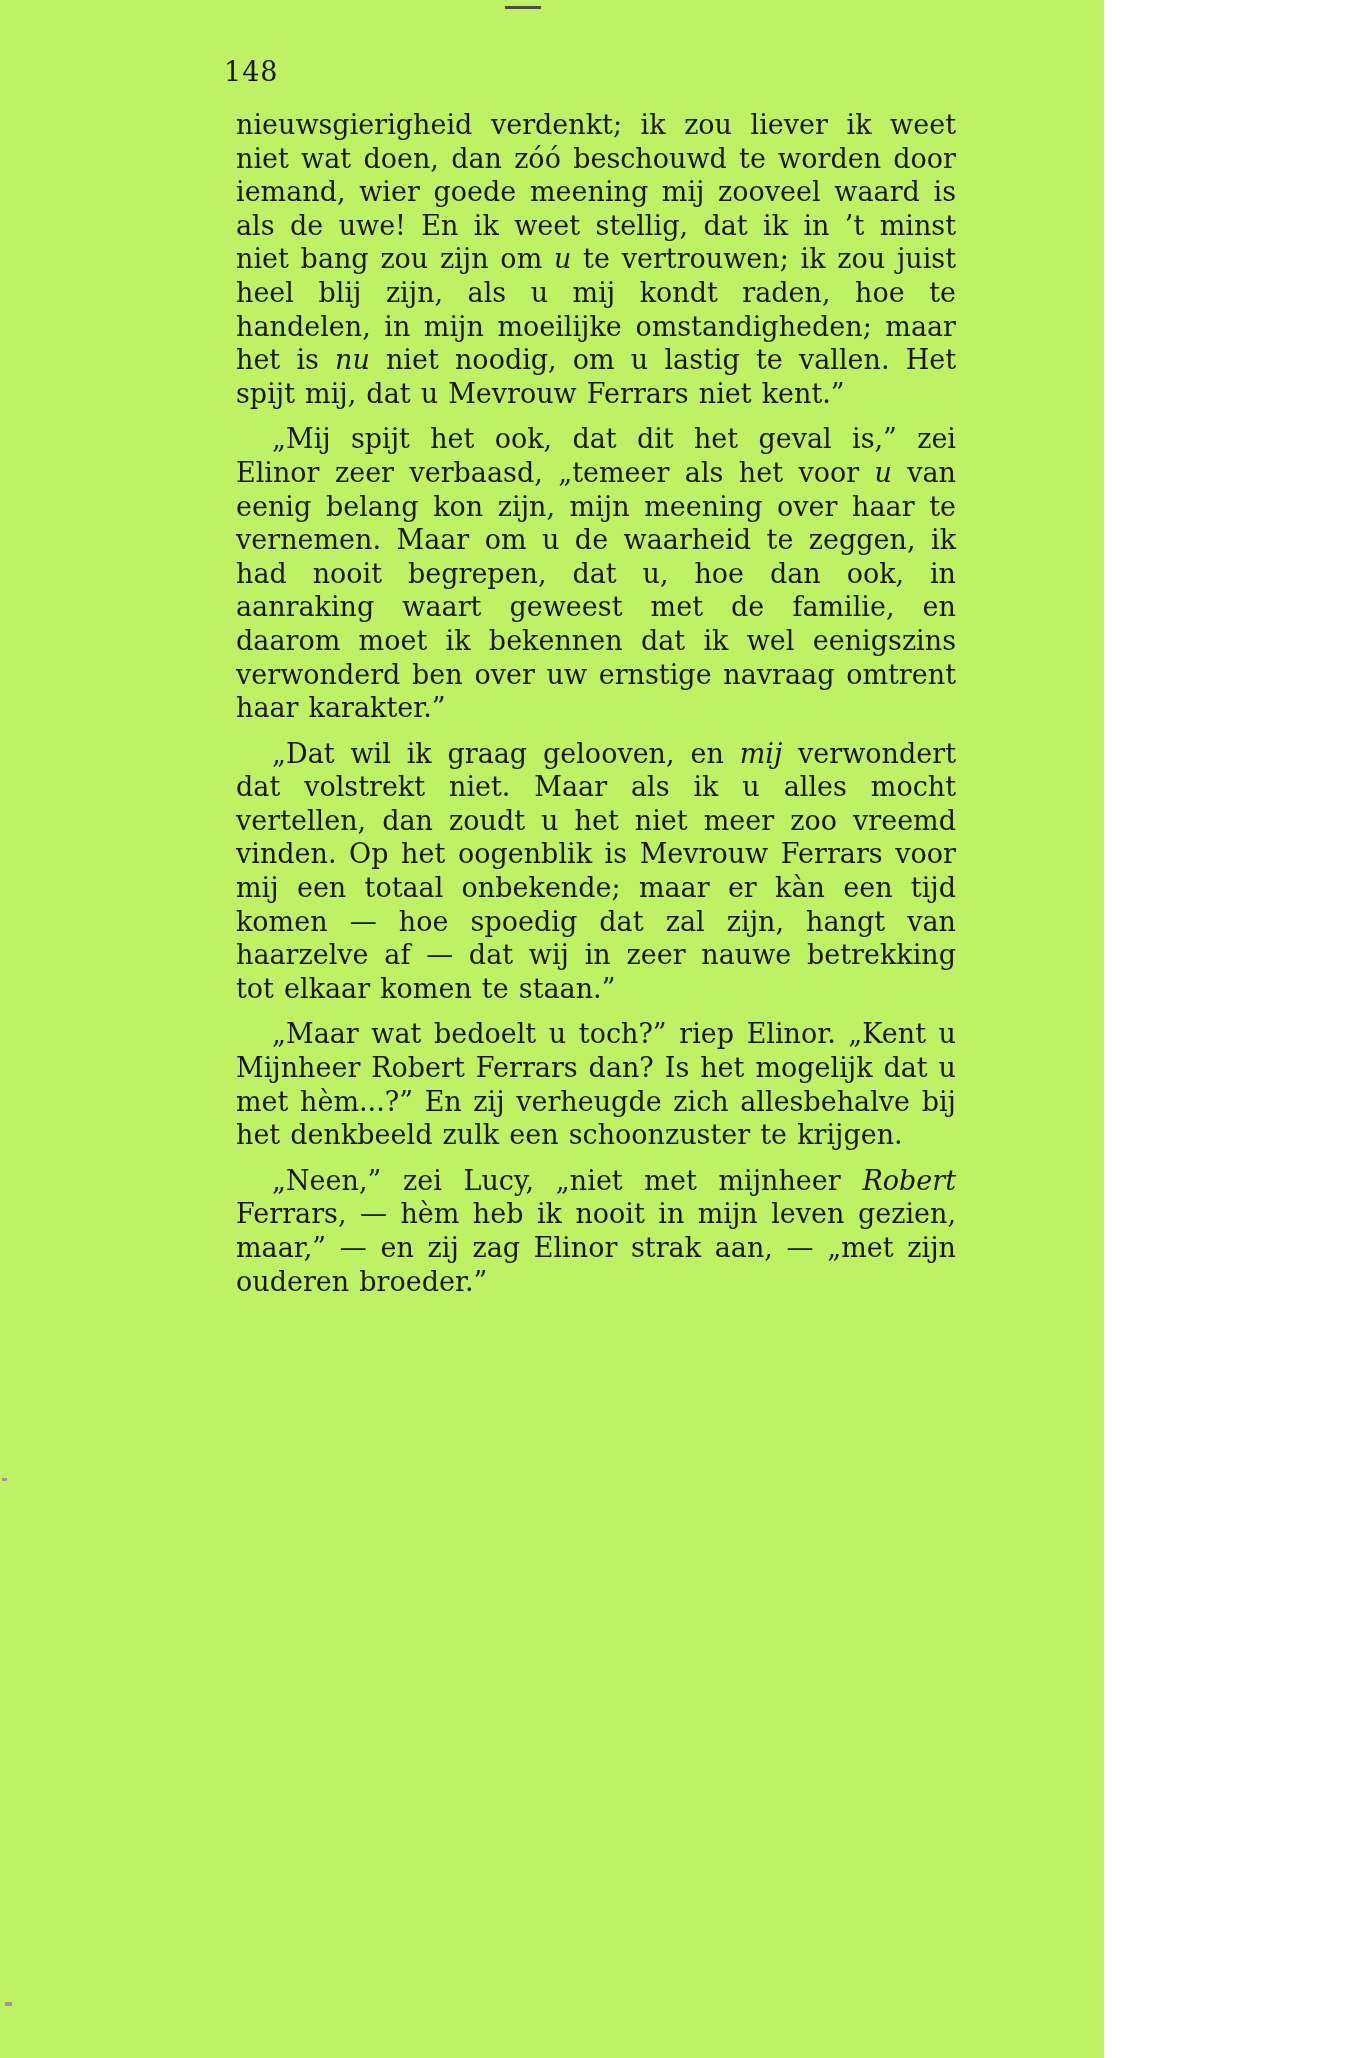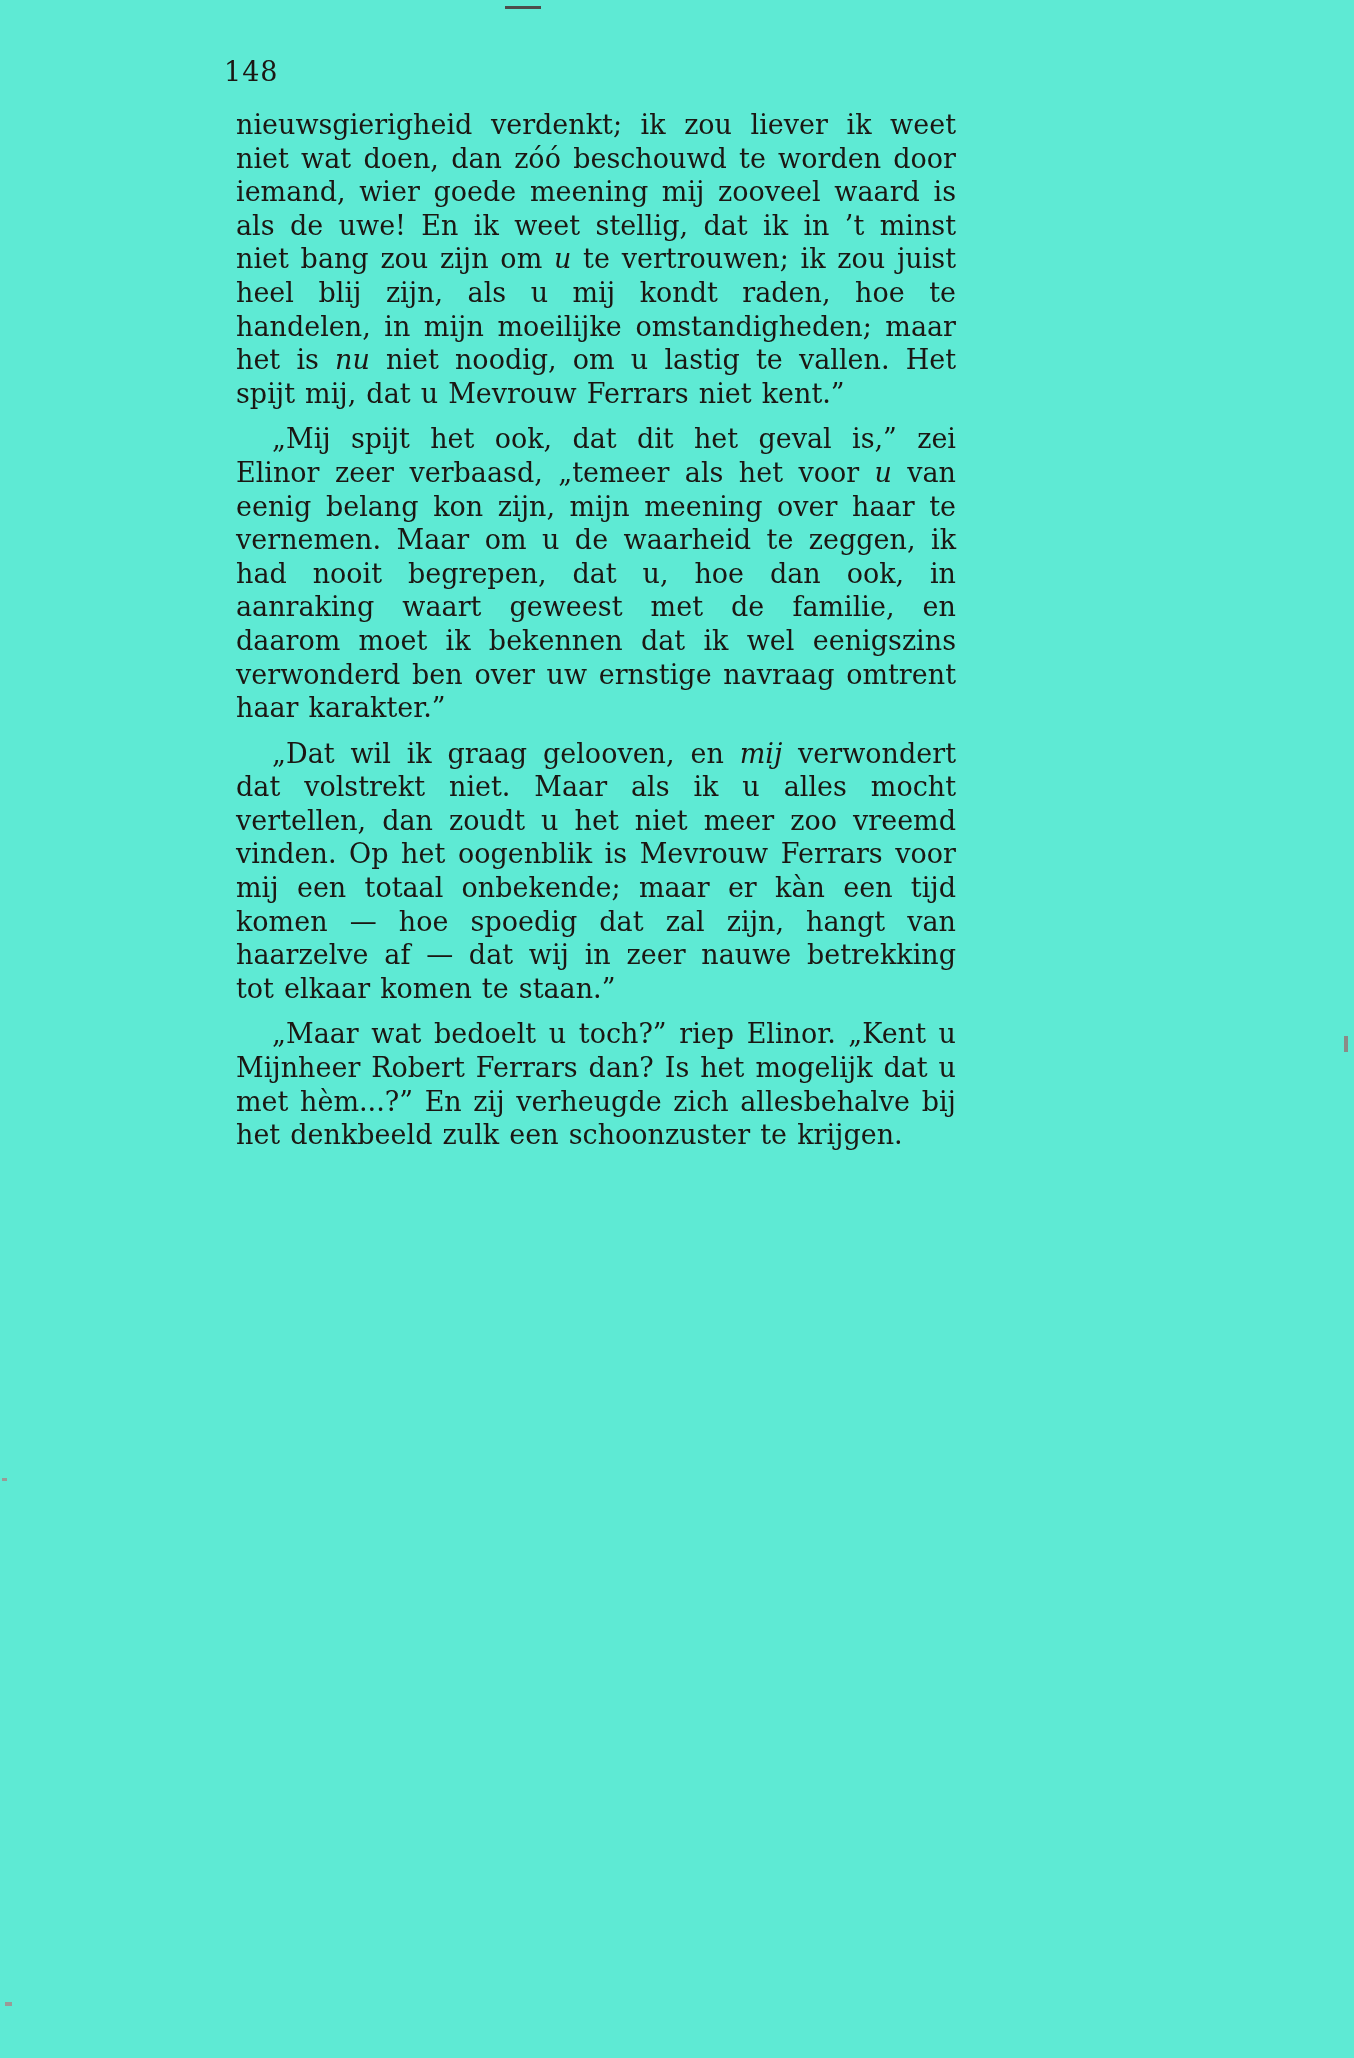--- a/index.html
+++ b/index.html
@@ -1,21 +1,21 @@
 <!DOCTYPE html>
 <html><head>
 <meta charset="utf-8">
 <style>
   * { margin: 0; padding: 0; box-sizing: border-box; }
   html, body { background: #ffffff; }
   .scan-page {
     position: relative;
-    width: 1354px;
+    width: 1104px;
     height: 2058px;
-    background: #5eead4;
+    background: #bef264;
     font-family: "DejaVu Serif", "Liberation Serif", serif;
     color: #1b1713;
     overflow: hidden;
   }
   .page-number {
     position: absolute;
     left: 224px;
     top: 56px;
     font-size: 27px;
     letter-spacing: 1px;
@@ -48,14 +48,15 @@
   <div class="artifact artifact-right"></div>
   <div class="artifact artifact-bottom"></div>
 
   <div class="page-number">148</div>
 
   <main class="text-block">
       <p class="para"><span>nieuwsgierigheid verdenkt; ik zou liever ik weet niet wat doen, dan zóó beschouwd te worden door iemand, wier goede meening mij zooveel waard is als de uwe! En ik weet stellig, dat ik in ’t minst niet bang zou zijn om </span><em>u</em><span> te vertrouwen; ik zou juist heel blij zijn, als u mij kondt raden, hoe te handelen, in mijn moeilijke omstandigheden; maar het is </span><em>nu</em><span> niet noodig, om u lastig te vallen. Het spijt mij, dat u Mevrouw Ferrars niet kent.”</span></p>
       <p class="para indent"><span>„Mij spijt het ook, dat dit het geval is,” zei Elinor zeer verbaasd, „temeer als het voor </span><em>u</em><span> van eenig belang kon zijn, mijn meening over haar te vernemen. Maar om u de waarheid te zeggen, ik had nooit begrepen, dat u, hoe dan ook, in aanraking waart geweest met de familie, en daarom moet ik bekennen dat ik wel eenigszins verwonderd ben over uw ernstige navraag omtrent haar karakter.”</span></p>
       <p class="para indent"><span>„Dat wil ik graag gelooven, en </span><em>mij</em><span> verwondert dat volstrekt niet. Maar als ik u alles mocht vertellen, dan zoudt u het niet meer zoo vreemd vinden. Op het oogenblik is Mevrouw Ferrars voor mij een totaal onbekende; maar er kàn een tijd komen — hoe spoedig dat zal zijn, hangt van haarzelve af — dat wij in zeer nauwe betrekking tot elkaar komen te staan.”</span></p>
       <p class="para indent"><span>„Maar wat bedoelt u toch?” riep Elinor. „Kent u Mijnheer Robert Ferrars dan? Is het mogelijk dat u met hèm...?” En zij verheugde zich allesbehalve bij het denkbeeld zulk een schoonzuster te krijgen.</span></p>
+      <p class="para indent"><span>„Neen,” zei Lucy, „niet met mijnheer </span><em>Robert</em><span> Ferrars, — hèm heb ik nooit in mijn leven gezien, maar,” — en zij zag Elinor strak aan, — „met zijn ouderen broeder.”</span></p>
     </main>
 </div>
 
 </body></html>

